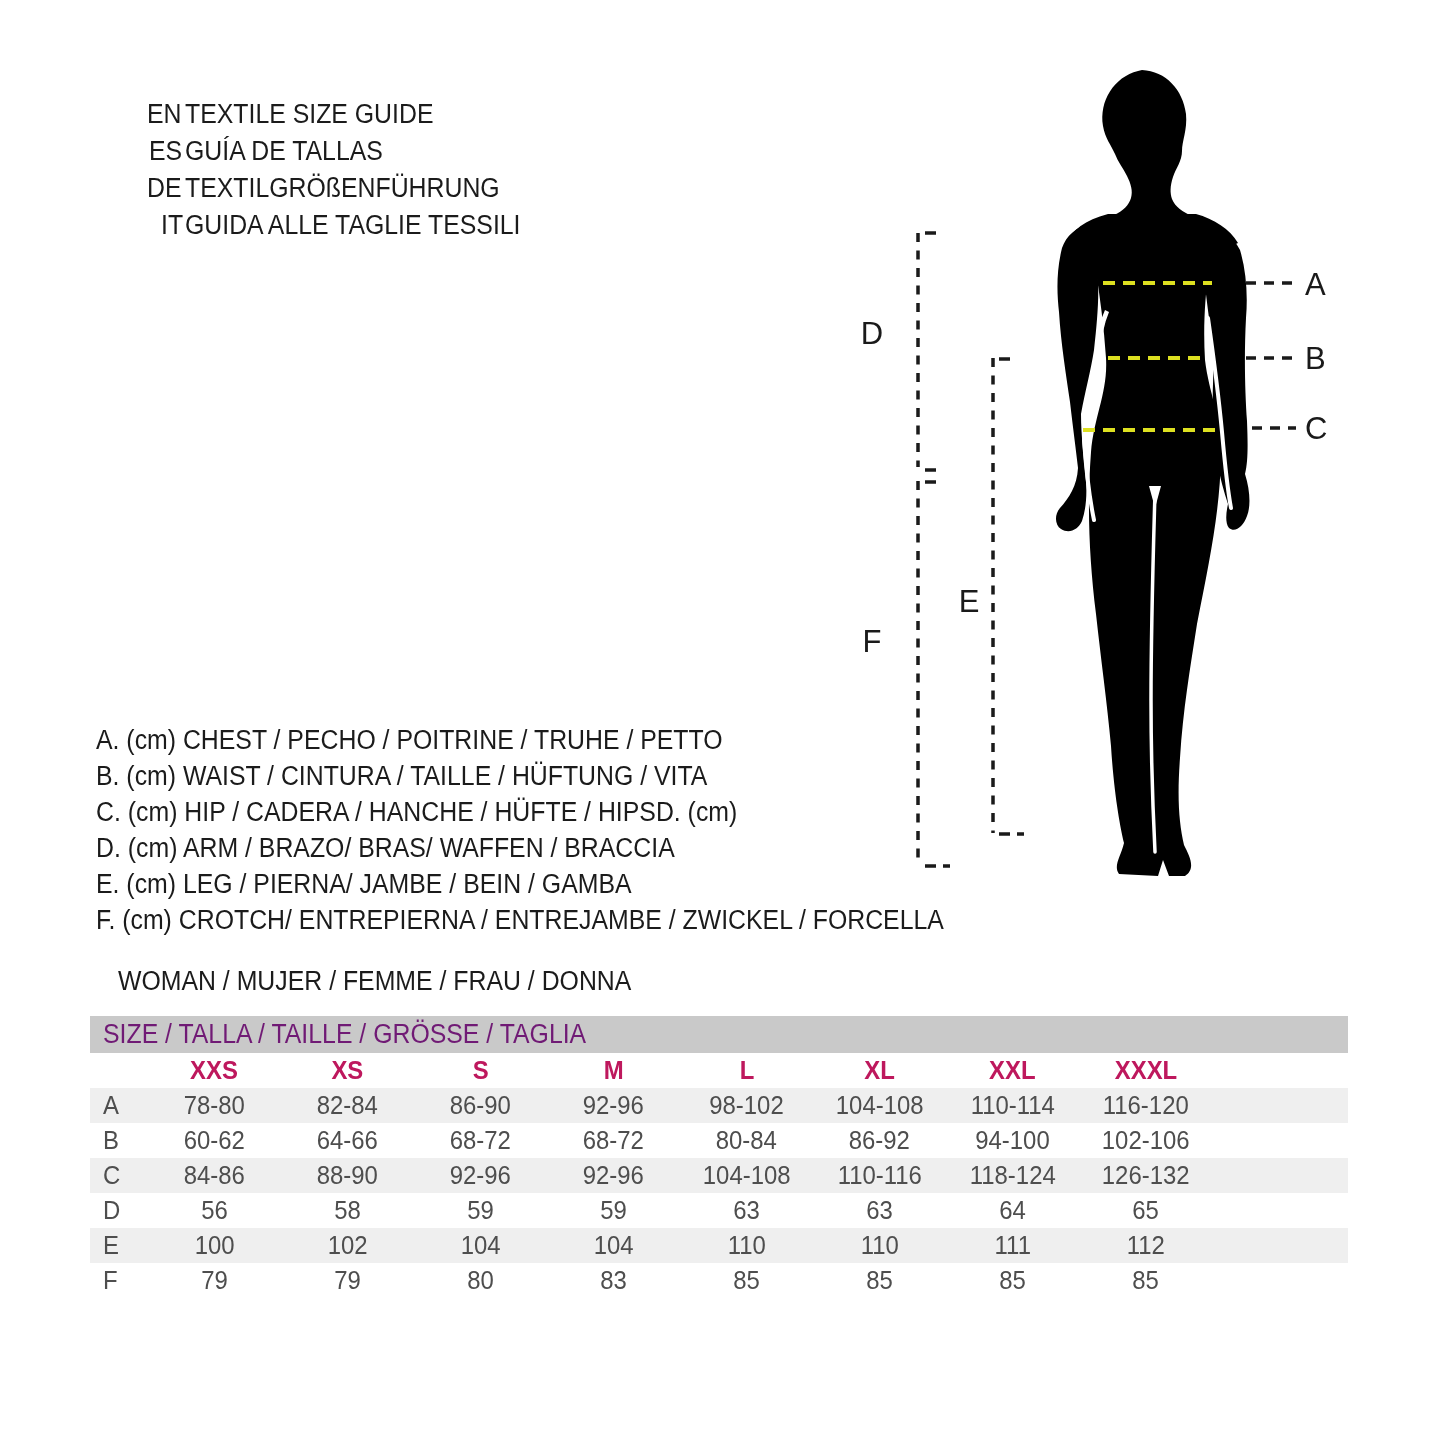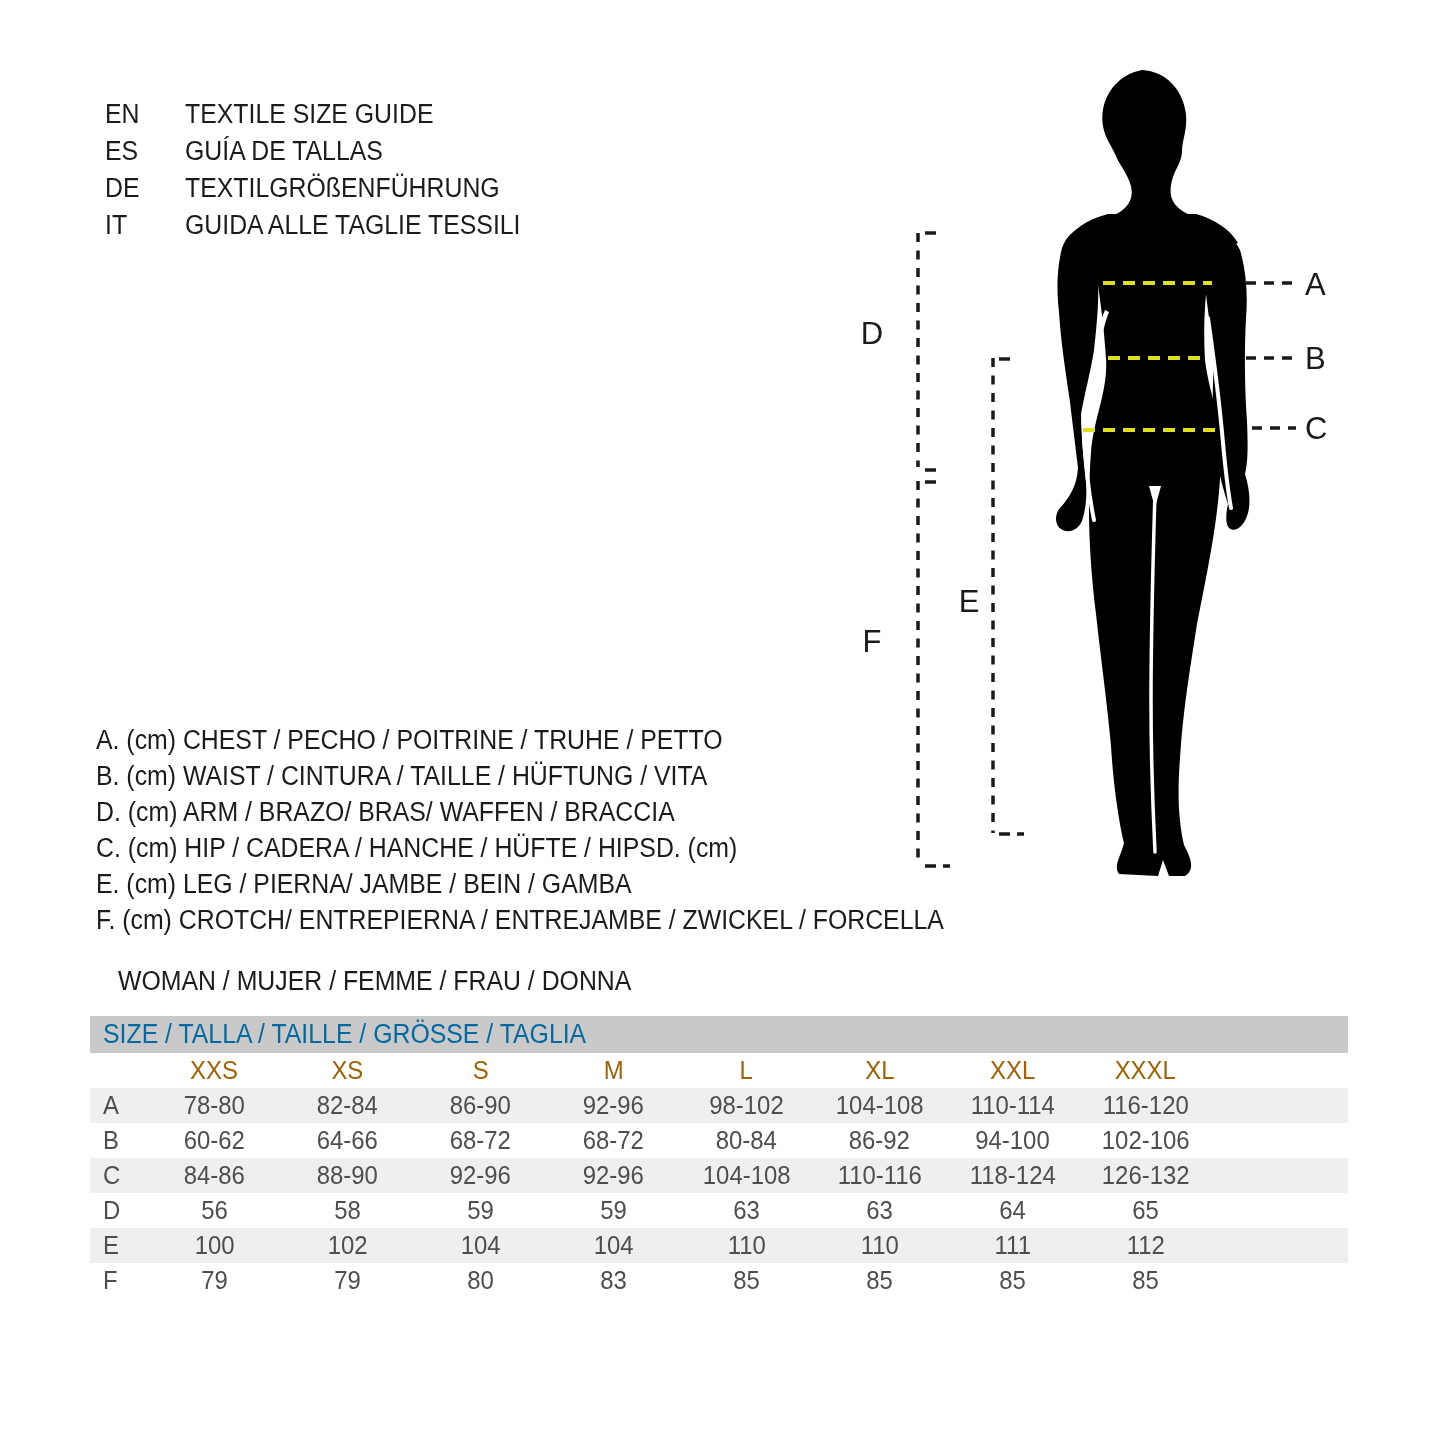--- a/index.html
+++ b/index.html
@@ -6,40 +6,40 @@
   body{
     width:1445px;height:1444px;position:relative;background:#ffffff;
     font-family:"Liberation Sans", sans-serif;color:#1b1b1b;overflow:hidden;
   }
   .cx{display:inline-block;transform:scaleX(0.92);transform-origin:0 50%;white-space:nowrap;}
   .cxc{display:inline-block;transform:scaleX(0.92);transform-origin:50% 50%;white-space:nowrap;}
 
   
   .lang-block{position:absolute;left:105px;top:96px;font-size:27px;line-height:37px;font-weight:500;}
   .lang-row{display:flex;}
-  .lang-code{width:80px;flex:0 0 80px;}
+  .lang-code{width:80px;flex:0 0 80px;text-align:right;}
 
   
   .desc-block{position:absolute;left:96px;top:722px;font-size:27px;line-height:36px;font-weight:500;}
 
   
   .woman-heading{position:absolute;left:118px;top:966px;font-size:27px;font-weight:500;}
 
   
   .size-band{
     position:absolute;left:90px;top:1016px;width:1258px;height:37px;
-    background:#c9c9c9;color:#0369a1;font-size:27px;line-height:37px;font-weight:500;
+    background:#c9c9c9;color:#701a75;font-size:27px;line-height:37px;font-weight:500;
   }
   .size-band .cx{margin-left:13px;}
 
   
   .size-table-wrap{position:absolute;left:90px;top:1053px;}
   table{border-collapse:collapse;table-layout:fixed;width:1258px;}
   td{height:35px;padding:0;font-size:26px;color:#4e4e4e;text-align:center;vertical-align:middle;font-weight:500;}
-  tr.hdr td{color:#a16207;}
+  tr.hdr td{color:#be185d;font-weight:bold;}
   tr.stripe td{background:#efefef;}
   td.rowlabel{text-align:left;padding-left:13px;}
 
   
   .figure-wrap{position:absolute;left:840px;top:60px;width:520px;height:830px;}
   svg{display:block;}
   .lbl{font-family:"Liberation Sans", sans-serif;font-size:31px;fill:#1a1a1a;}
 </style>
 </head>
 <body>
@@ -59,22 +59,22 @@
   </div>
   <div class="lang-row">
     <span class="lang-code"><span class="cx">IT</span></span>
     <span class="cx">GUIDA ALLE TAGLIE TESSILI</span>
   </div>
 </div>
 
 <div class="desc-block">
   <div><span class="cx">A. (cm) CHEST / PECHO / POITRINE / TRUHE / PETTO</span></div>
   <div><span class="cx">B. (cm) WAIST / CINTURA / TAILLE / HÜFTUNG / VITA</span></div>
+  <div><span class="cx">C. (cm) HIP / CADERA / HANCHE / HÜFTE / HIPSD. (cm)</span></div>
   <div><span class="cx">D. (cm) ARM / BRAZO/ BRAS/ WAFFEN / BRACCIA</span></div>
-  <div><span class="cx">C. (cm) HIP / CADERA / HANCHE / HÜFTE / HIPSD. (cm)</span></div>
   <div><span class="cx">E. (cm) LEG / PIERNA/ JAMBE / BEIN / GAMBA</span></div>
   <div><span class="cx">F. (cm) CROTCH/ ENTREPIERNA / ENTREJAMBE / ZWICKEL / FORCELLA</span></div>
 </div>
 
 <div class="woman-heading">
   <span class="cx">WOMAN / MUJER / FEMME / FRAU / DONNA</span>
 </div>
 
 <div class="size-band">
   <span class="cx">SIZE / TALLA / TAILLE / GRÖSSE / TAGLIA</span>

